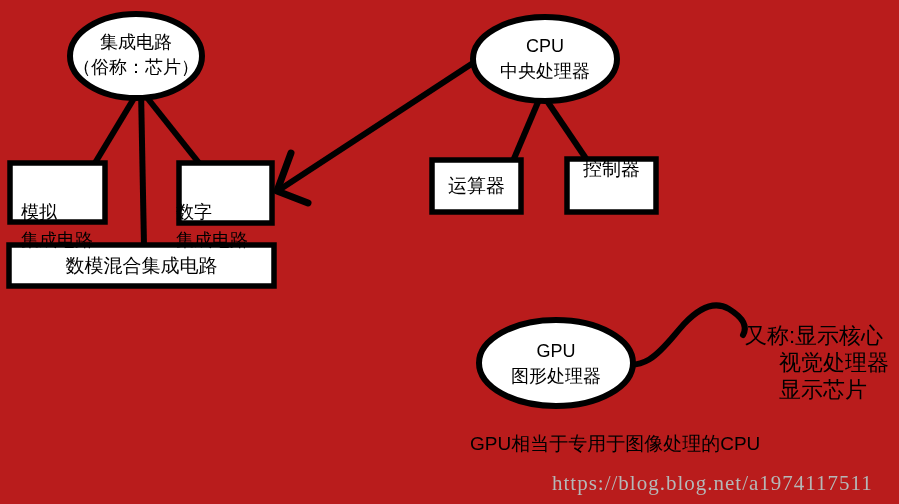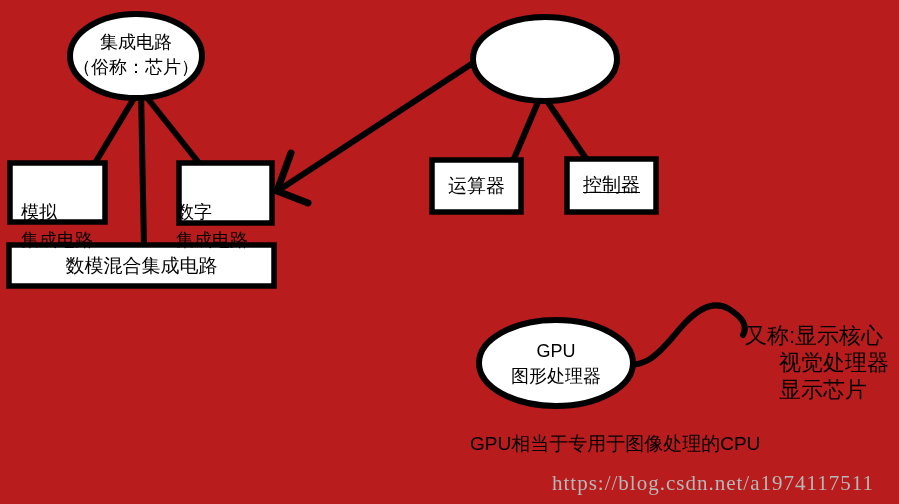--- a/index.html
+++ b/index.html
@@ -75,45 +75,49 @@
     <rect x="9" y="245" width="265" height="41" fill="#fff" stroke="#000" stroke-width="5.5"></rect>
     <rect x="432" y="160" width="89" height="52" fill="#fff" stroke="#000" stroke-width="5.5"></rect>
     <rect x="567" y="159" width="89" height="53" fill="#fff" stroke="#000" stroke-width="5.5"></rect>
   </svg>
 
   <div class="txt center2" style="left:69px; top:30px; width:134px;">
     <div>集成电路</div>
     <div>（俗称：芯片）</div>
   </div>
 
+  <div class="txt center2" style="left:473px; top:34px; width:144px;">
+    <div>CPU</div>
+    <div>中央处理器</div>
+  </div>
 
   <div class="txt center2" style="left:479px; top:339px; width:154px;">
     <div>GPU</div>
     <div>图形处理器</div>
   </div>
 
   <div class="txt boxlines" style="left:21px; top:165px;">
     <div>模拟</div>
     <div>集成电路</div>
   </div>
 
   <div class="txt boxlines" style="left:176px; top:165px;">
     <div>数字</div>
     <div>集成电路</div>
   </div>
 
   <div class="txt flexcenter" style="left:432px; top:160px; width:89px; height:52px;">运算器</div>
 
   <div class="txt flexcenter" style="left:9px; top:245px; width:265px; height:41px;">数模混合集成电路</div>
 
-  <div class="txt flexcenter" style="left:567px; top:158px; width:89px; height:53px;text-decoration:underline;">控制器</div>
+  <div class="txt flexcenter" style="left:567px; top:142px; width:89px; height:53px;">控制器</div>
 
   <div class="txt alias" style="left:745px; top:322px;">
     <div>又称:显示核心</div>
     <div class="indent">视觉处理器</div>
     <div class="indent">显示芯片</div>
   </div>
 
   <div class="txt caption" style="left:470px; top:431px;">GPU相当于专用于图像处理的CPU</div>
 
-  <div class="txt watermark" style="left:552px; top:471px;">https://blog.csdn.net/a1974117511</div>
+  <div class="txt watermark" style="left:552px; top:471px;">https://blog.blog.net/a1974117511</div>
 
 </div>
 
 </body></html>

